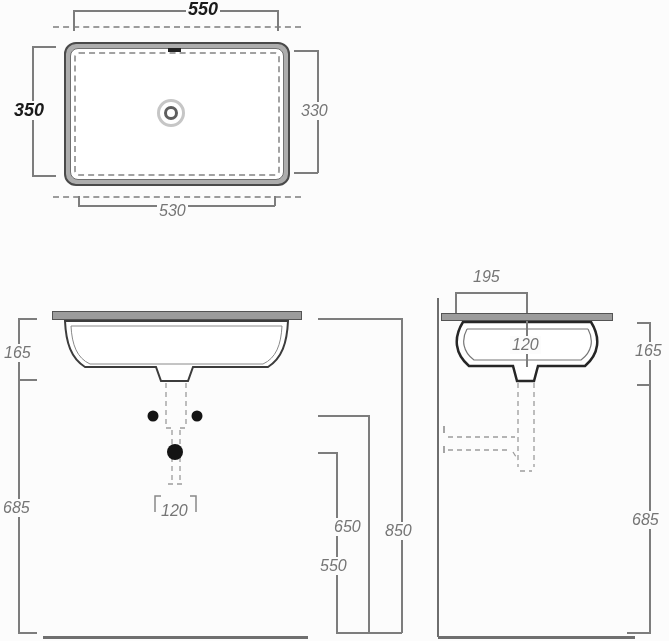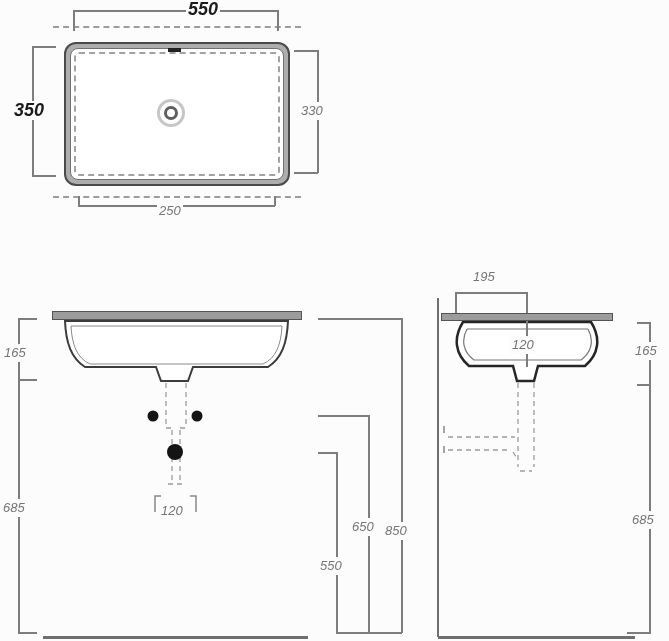--- a/index.html
+++ b/index.html
@@ -5,21 +5,21 @@
   html,body{margin:0;padding:0;background:#e8e8e8;}
   #canvas{
     position:relative;width:669px;height:641px;background:var(--bg,#fcfcfc);
     font-family:"Liberation Sans", sans-serif;overflow:hidden;font-style:italic;
   }
   .hl{position:absolute;height:1.5px;background:var(--line,#7d7d7d);z-index:6;}
   .vl{position:absolute;width:1.5px;background:var(--line,#7d7d7d);z-index:6;}
   .dashh{position:absolute;border-top:2px dashed var(--dash,#9c9c9c);z-index:1;height:0;}
   .dim{
     position:absolute;z-index:10;background:var(--bg,#fcfcfc);
-    color:var(--label,#757575);font-size:13px;line-height:18px;
+    color:var(--label,#757575);font-size:16px;line-height:18px;
     padding:0 2px;white-space:nowrap;
   }
   .dim.b{color:var(--label-dark,#1b1b1b);font-weight:bold;font-size:18px;line-height:19px;}
   #plan-outer{
     position:absolute;left:64px;top:42px;width:226px;height:144px;
     border:2px solid #4a4a4a;border-radius:12px;background:#adadad;z-index:5;box-sizing:border-box;
   }
   #plan-inner{
     position:absolute;left:4px;top:4px;right:4px;bottom:4px;
     border:1px solid #707070;border-radius:8px;background:#fff;box-sizing:border-box;
@@ -73,21 +73,21 @@
   <div class="dim b" style="left:12px;top:101px;">350</div>
 
   <div class="vl" style="left:317px;top:50px;height:123px;"></div>
   <div class="hl" style="left:294px;top:50px;width:24px;"></div>
   <div class="hl" style="left:294px;top:172px;width:24px;"></div>
   <div class="dim" style="left:299px;top:102px;">330</div>
 
   <div class="hl" style="left:78px;top:205px;width:197px;"></div>
   <div class="vl" style="left:78px;top:196px;height:10px;"></div>
   <div class="vl" style="left:274px;top:196px;height:10px;"></div>
-  <div class="dim" style="left:157px;top:202px;">250</div>
+  <div class="dim" style="left:157px;top:202px;">530</div>
 
   <svg id="views-svg" width="669" height="641" viewBox="0 0 669 641">
 
     <path d="M65,321 C66,343 71,358 85,367 L156,367 L161,381 L188,381 L193,367 L268,367 C282,358 287,343 288,321 Z" fill="#ffffff" stroke="#3c3c3c" stroke-width="2"></path>
     <path d="M71,326 L282,326 M71,326 C72,345 77,358 90,364 L263,364 C276,358 281,345 282,326" fill="none" stroke="#8a8a8a" stroke-width="1"></path>
 
     <path class="dash" d="M166,383 V428 M186,383 V428 M166,428 H172 M180,428 H186 M172,430 V481 M180,430 V481 M168,484 H184"></path>
 
     <circle cx="153" cy="416" r="5.5" fill="#141414"></circle>
     <circle cx="197" cy="416" r="5.5" fill="#141414"></circle>
@@ -110,21 +110,21 @@
   <div class="hl" style="left:18px;top:632px;width:19px;"></div>
   <div class="dim" style="left:2px;top:344px;">165</div>
   <div class="dim" style="left:1px;top:499px;">685</div>
 
   <div class="hl" style="left:318px;top:318px;width:84px;"></div>
   <div class="vl" style="left:401px;top:318px;height:315px;"></div>
   <div class="dim" style="left:383px;top:478px;margin-top:44px;">850</div>
 
   <div class="hl" style="left:318px;top:415px;width:51px;"></div>
   <div class="vl" style="left:368px;top:415px;height:218px;"></div>
-  <div class="dim" style="left:350px;top:518px;">650</div>
+  <div class="dim" style="left:332px;top:518px;">650</div>
 
   <div class="hl" style="left:318px;top:452px;width:19px;"></div>
   <div class="vl" style="left:336px;top:452px;height:181px;"></div>
   <div class="dim" style="left:318px;top:557px;">550</div>
 
   <div class="hl" style="left:336px;top:632px;width:66px;"></div>
 
   <div class="dim" style="left:159px;top:502px;">120</div>
 
   <div class="floor" style="left:43px;top:636px;width:265px;"></div>

